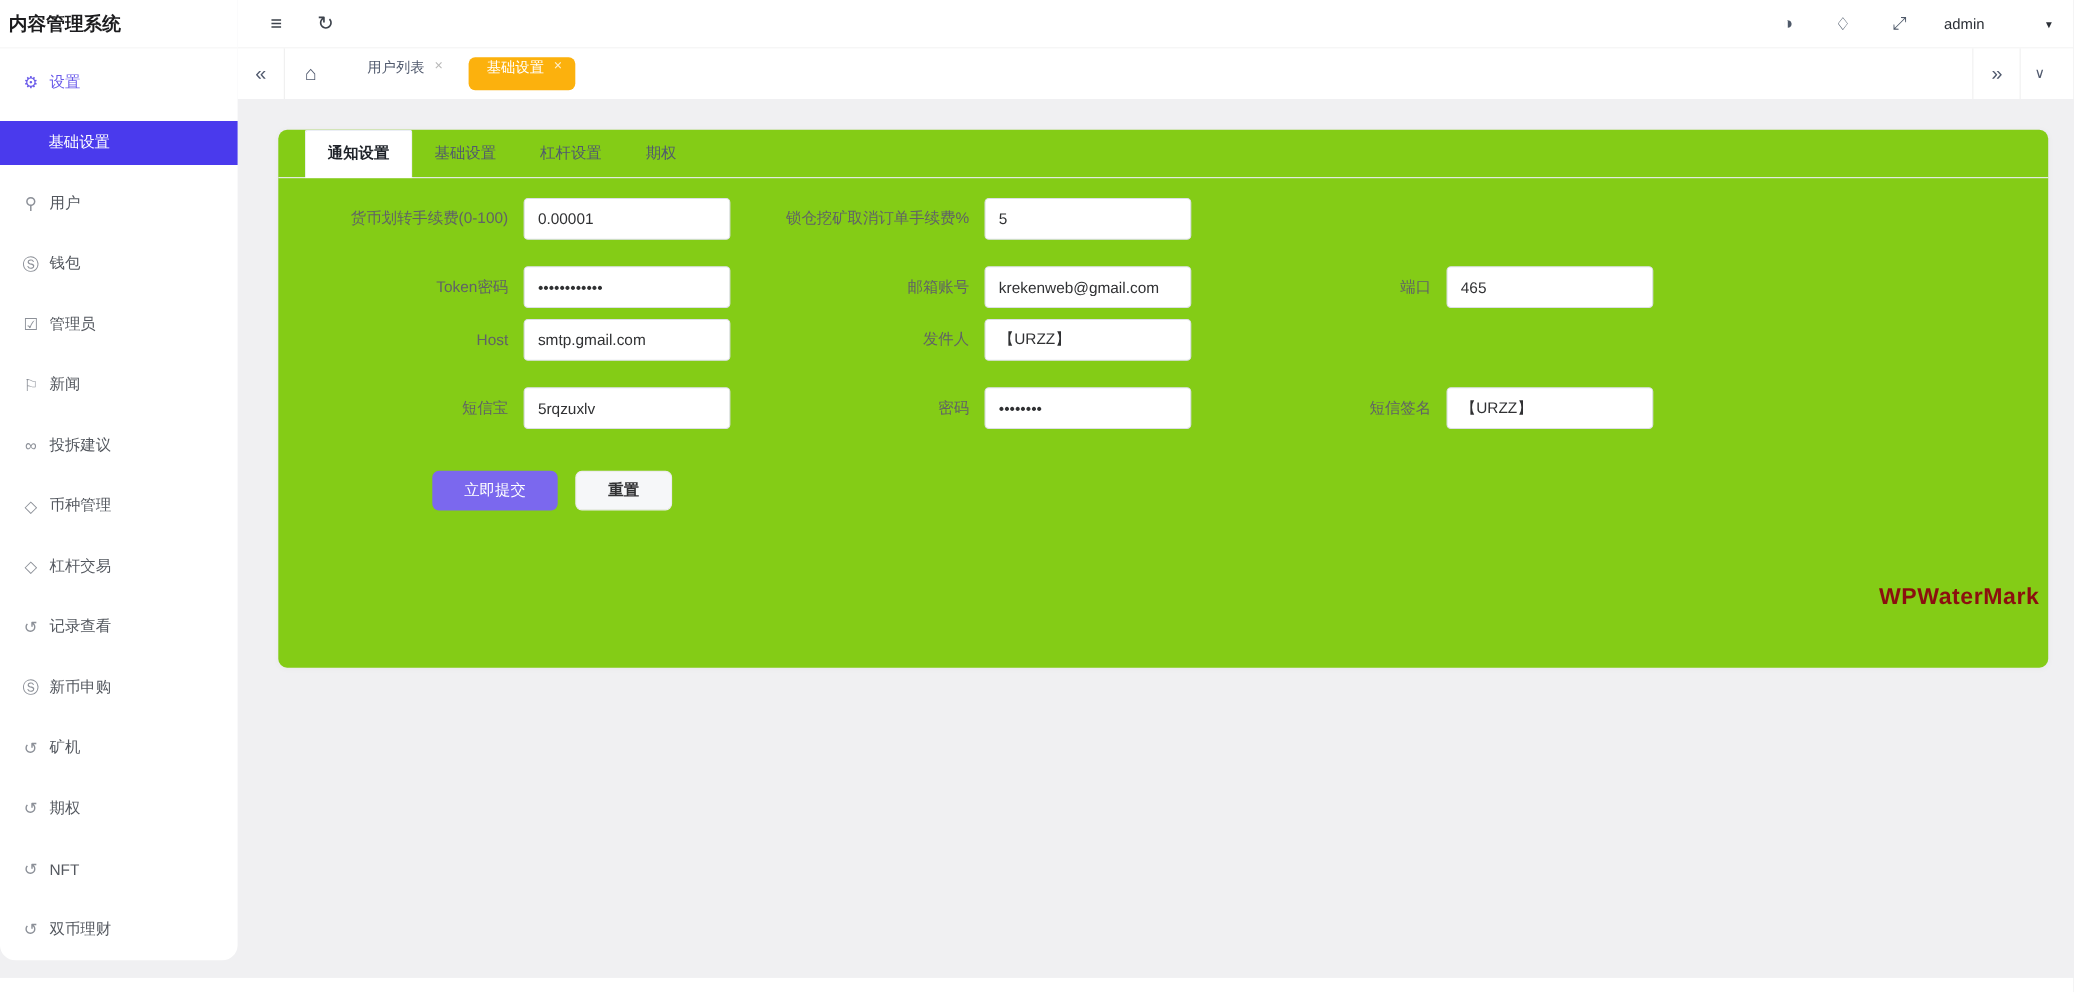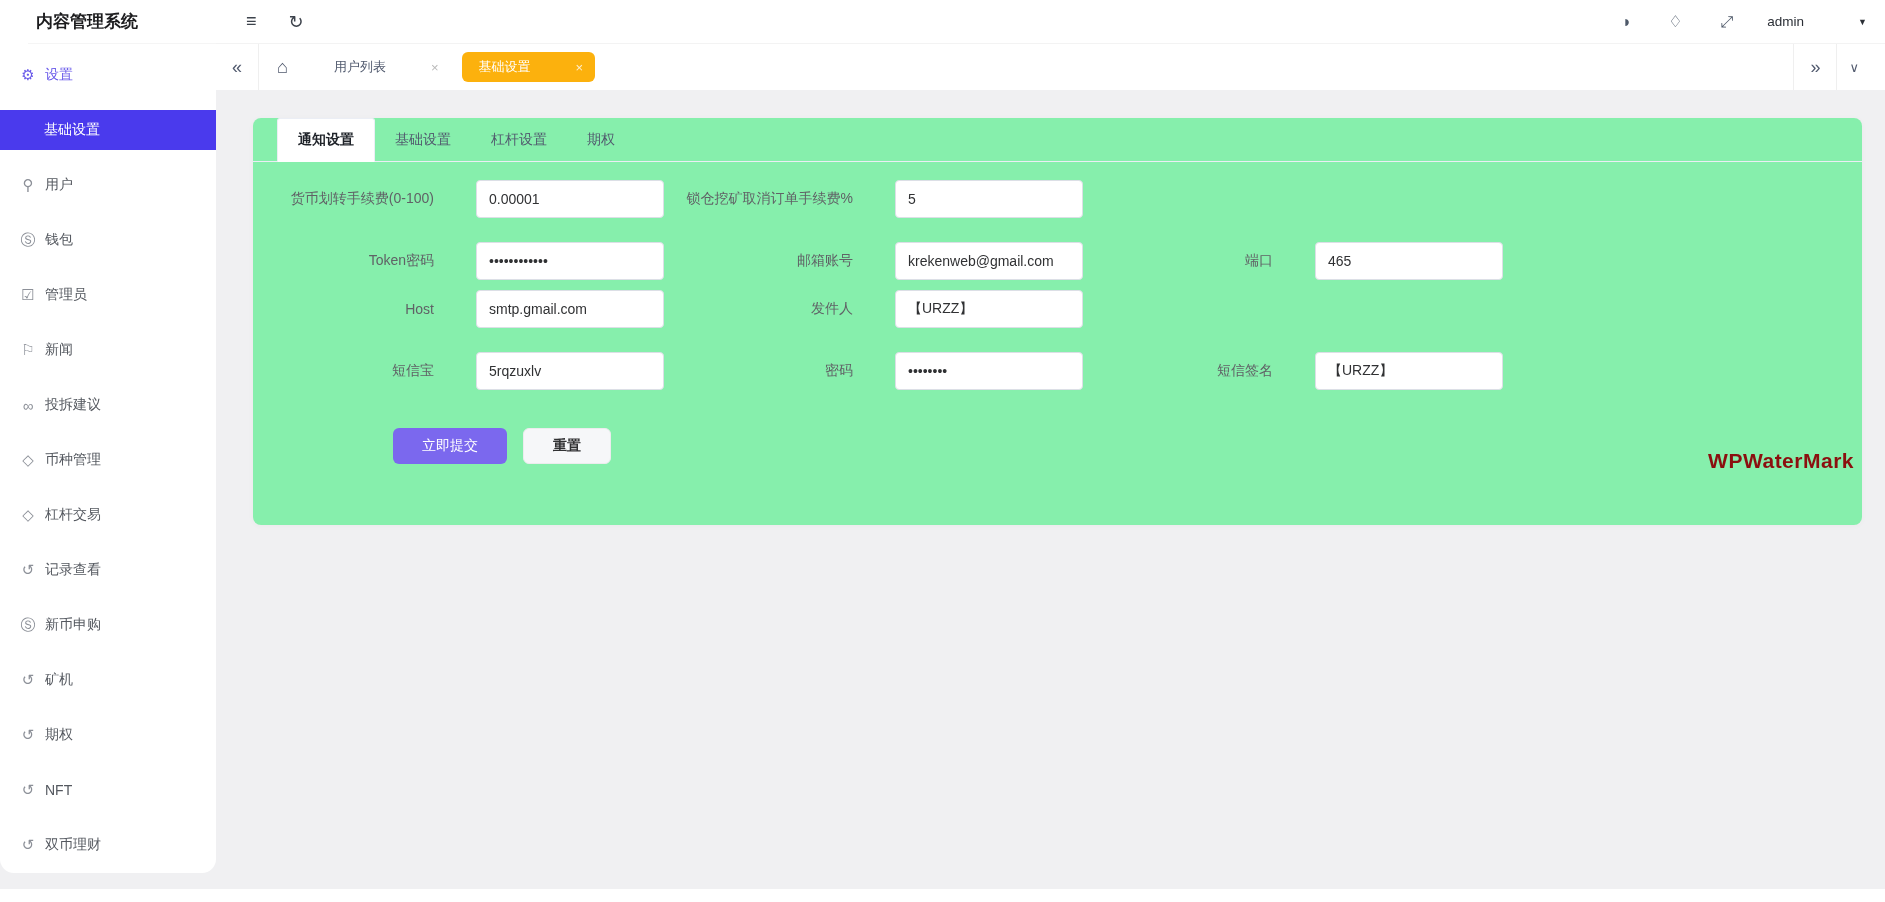--- a/index.html
+++ b/index.html
@@ -6,21 +6,21 @@
   html,body { width:1885px; height:902px; }
   body {
     font-family:"Liberation Sans","DejaVu Sans",sans-serif;
     background:#f0f0f2; position:relative; overflow:hidden; color:#333;
   }
 
   
   .sidebar { position:absolute; left:0; top:0; width:216px; height:873px;
     background:#fff; border-radius:0 0 14px 14px; z-index:10; }
   .logo { height:44px; line-height:44px; padding-left:8px; font-size:17px;
-    font-weight:bold; color:#1c1c1e; border-bottom:1px solid #f5f5f5; white-space:nowrap;margin-left:28px; }
+    font-weight:bold; color:#1c1c1e; border-bottom:1px solid #f5f5f5; white-space:nowrap; }
   .menu { padding-top:11px; }
   .mi { height:40px; display:flex; align-items:center; padding-left:20px;
     font-size:14px; color:#54585f; margin-bottom:15px; cursor:pointer; white-space:nowrap; }
   .mi-icon { width:16px; margin-right:9px; font-size:15px; color:#8c9098;
     display:inline-block; text-align:center; }
   .mi.parent-active, .mi.parent-active .mi-icon { color:#6A5BEA; }
   .mi.active { background:#4A3AED; color:#fff; padding-left:44px; margin-bottom:15px; }
 
   
   .topbar { position:absolute; left:216px; top:0; right:0; height:44px; background:#fff;
@@ -30,42 +30,42 @@
   .tr-icon { font-size:16px; color:#4e5969; margin-left:38px; cursor:pointer; }
   .user { display:flex; align-items:center; margin-left:34px; cursor:pointer; font-size:13.5px; color:#2b2f36;gap:48px; }
   .caret { font-size:9px; color:#2b2f36; margin-left:6px; }
 
   
   .tabbar { position:absolute; left:216px; top:44px; right:0; height:46px; background:#fff;
     display:flex; align-items:center; padding:0 14px 0 0; }
   .tab-tool { font-size:18px; color:#515a6e; padding:0 16px; cursor:pointer; }
   .vdiv { width:1px; height:46px; background:#efefef; }
   .home-icon { font-size:18px; color:#515a6e; padding:0 18px; cursor:pointer; }
-  .chip { display:flex; align-items:center; height:30px; padding:0 12px 0 16px;
-    border-radius:6px; font-size:13px; margin-left:12px; color:#515a6e; cursor:pointer; white-space:nowrap;gap:36px; }
+  .chip { display:flex; align-items:flex-start; height:30px; padding:0 12px 0 16px;
+    border-radius:6px; font-size:13px; margin-left:12px; color:#515a6e; cursor:pointer; white-space:nowrap; }
   .chip .x { margin-left:9px; font-size:13px; color:#b9b9b9; cursor:pointer; }
   .chip.active { background:#FCB10D; color:#fff; }
   .chip.active .x { color:rgba(255,255,255,0.8); }
   .tabbar-spacer { flex:1; }
   .chev { font-size:13px; color:#515a6e; padding:0 12px; cursor:pointer; }
 
   
   .content { position:absolute; left:216px; top:90px; right:0; bottom:0; padding:28px 23px 0 37px; }
-  .card { position:relative; width:1609px; height:407px; background:#86efac; border-radius:8px;
+  .card { position:relative; width:1609px; height:489px; background:#84cc16; border-radius:8px;
     box-shadow:0 1px 6px rgba(0,0,0,0.03); }
   .card-tabs { display:flex; height:44px; padding:0 24px; border-bottom:1px solid #ebeef5; }
   .ct { display:flex; align-items:center; padding:0 20px; font-size:14px; color:#515a6e;
     cursor:pointer; white-space:nowrap; }
   .ct.active { border:1px solid #ebeef5; border-bottom:1px solid #fff; margin-bottom:-1px;
     color:#1f2329; font-weight:bold; border-radius:3px 3px 0 0; background:#fff; }
 
   .form { padding:18px 24px 0; }
   .form-row { display:grid; grid-template-columns:387px 419px 420px; margin-bottom:24px; }
   .form-row.tight { margin-bottom:10px; }
-  .cell { display:flex; align-items:center;gap:28px; }
+  .cell { display:flex; align-items:center; }
   .flabel { flex:1; text-align:right; padding-right:14px; font-size:14px; color:#606266; white-space:nowrap; }
   .finput { width:188px; height:38px; border:1px solid #dcdfe6; border-radius:4px;
     padding:0 12px; font-size:14px; color:#303133; background:#fff; outline:none;
     font-family:"Liberation Sans","DejaVu Sans",sans-serif; }
 
   .btn-row { margin-left:116px; margin-top:38px; display:flex; }
   .btn-submit { width:114px; height:36px; background:#7B68EE; color:#fff; border:none;
     border-radius:6px; font-size:14px; cursor:pointer; }
   .btn-reset { width:88px; height:36px; background:#f6f7f9; color:#303133;
     border:1px solid #ececee; border-radius:6px; font-size:14px; margin-left:16px; cursor:pointer;font-weight:bold; }

